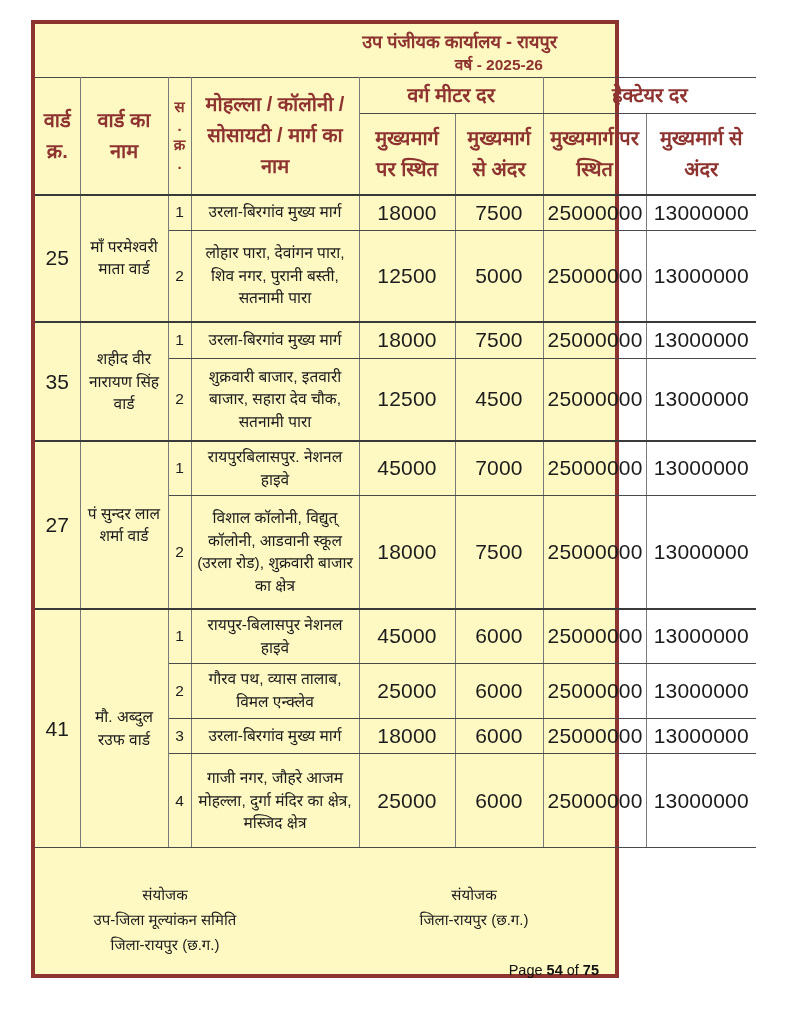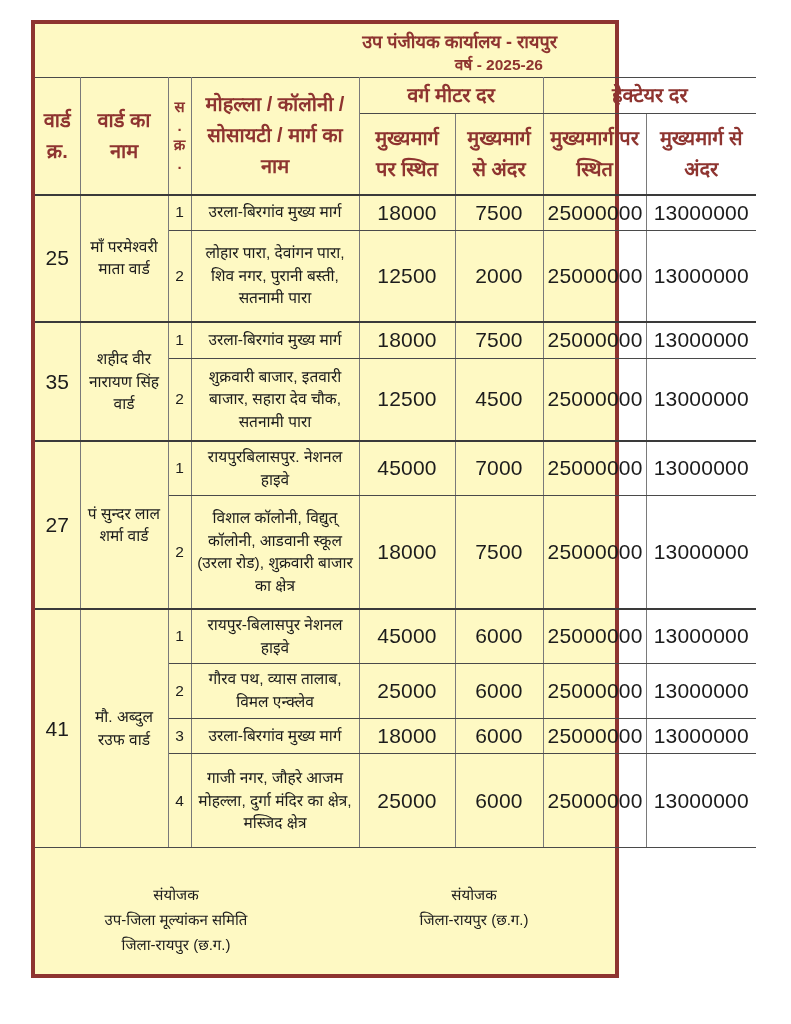--- a/index.html
+++ b/index.html
@@ -48,21 +48,21 @@
     color:var(--accent);font-weight:bold;font-size:20px;line-height:1.55;
   }
   thead tr:last-child th{border-bottom:2px solid var(--grid-strong);}
   th.serial-head{white-space:pre-line;font-size:15px;line-height:1.25;padding:2px 0;}
   tbody td{font-size:15.5px;line-height:1.45;}
   td.num{font-size:21px;letter-spacing:0.2px;}
   td.ward-no{font-size:21px;}
   tr.group-first td{border-top:2px solid var(--grid-strong);}
   
   .doc-footer{padding-top:34px;font-size:15px;line-height:25px;}
-  .sign-row{display:flex;padding-left:11px;}
+  .sign-row{display:flex;}
   .sign-block{width:260px;text-align:center;}
   .sign-left{margin-left:0;}
   .sign-right{margin-left:auto;margin-right:11px;}
   .page-label{
     text-align:right;padding-right:16px;font-size:14.5px;margin-top:1px;
     color:#111;
   }
   .page-label b{font-weight:bold;}
 </style>
 </head>
@@ -114,21 +114,21 @@
         <td>उरला-बिरगांव मुख्य मार्ग</td>
         <td class="num">18000</td>
         <td class="num">7500</td>
         <td class="num">25000000</td>
         <td class="num">13000000</td>
       </tr>
       <tr style="height:92px">
         <td>2</td>
         <td>लोहार पारा, देवांगन पारा, शिव नगर, पुरानी बस्ती, सतनामी पारा</td>
         <td class="num">12500</td>
-        <td class="num">2000</td>
+        <td class="num">5000</td>
         <td class="num">25000000</td>
         <td class="num">13000000</td>
       </tr>
 
       <tr class="group-first" style="height:33px">
         <td class="ward-no" rowspan="2">35</td>
         <td rowspan="2">शहीद वीर नारायण सिंह वार्ड</td>
         <td>1</td>
         <td>उरला-बिरगांव मुख्य मार्ग</td>
         <td class="num">18000</td>
@@ -206,15 +206,21 @@
       <div class="sign-block sign-left">
         <div>संयोजक</div>
         <div>उप-जिला मूल्यांकन समिति</div>
         <div>जिला-रायपुर (छ.ग.)</div>
       </div>
       <div class="sign-block sign-right">
         <div>संयोजक</div>
         <div>जिला-रायपुर (छ.ग.)</div>
       </div>
     </div>
+    <div class="page-label">
+      <span>Page</span>
+      <b>54</b>
+      <span>of</span>
+      <b>75</b>
+    </div>
   </div>
 
 </div>
 
 </body></html>

